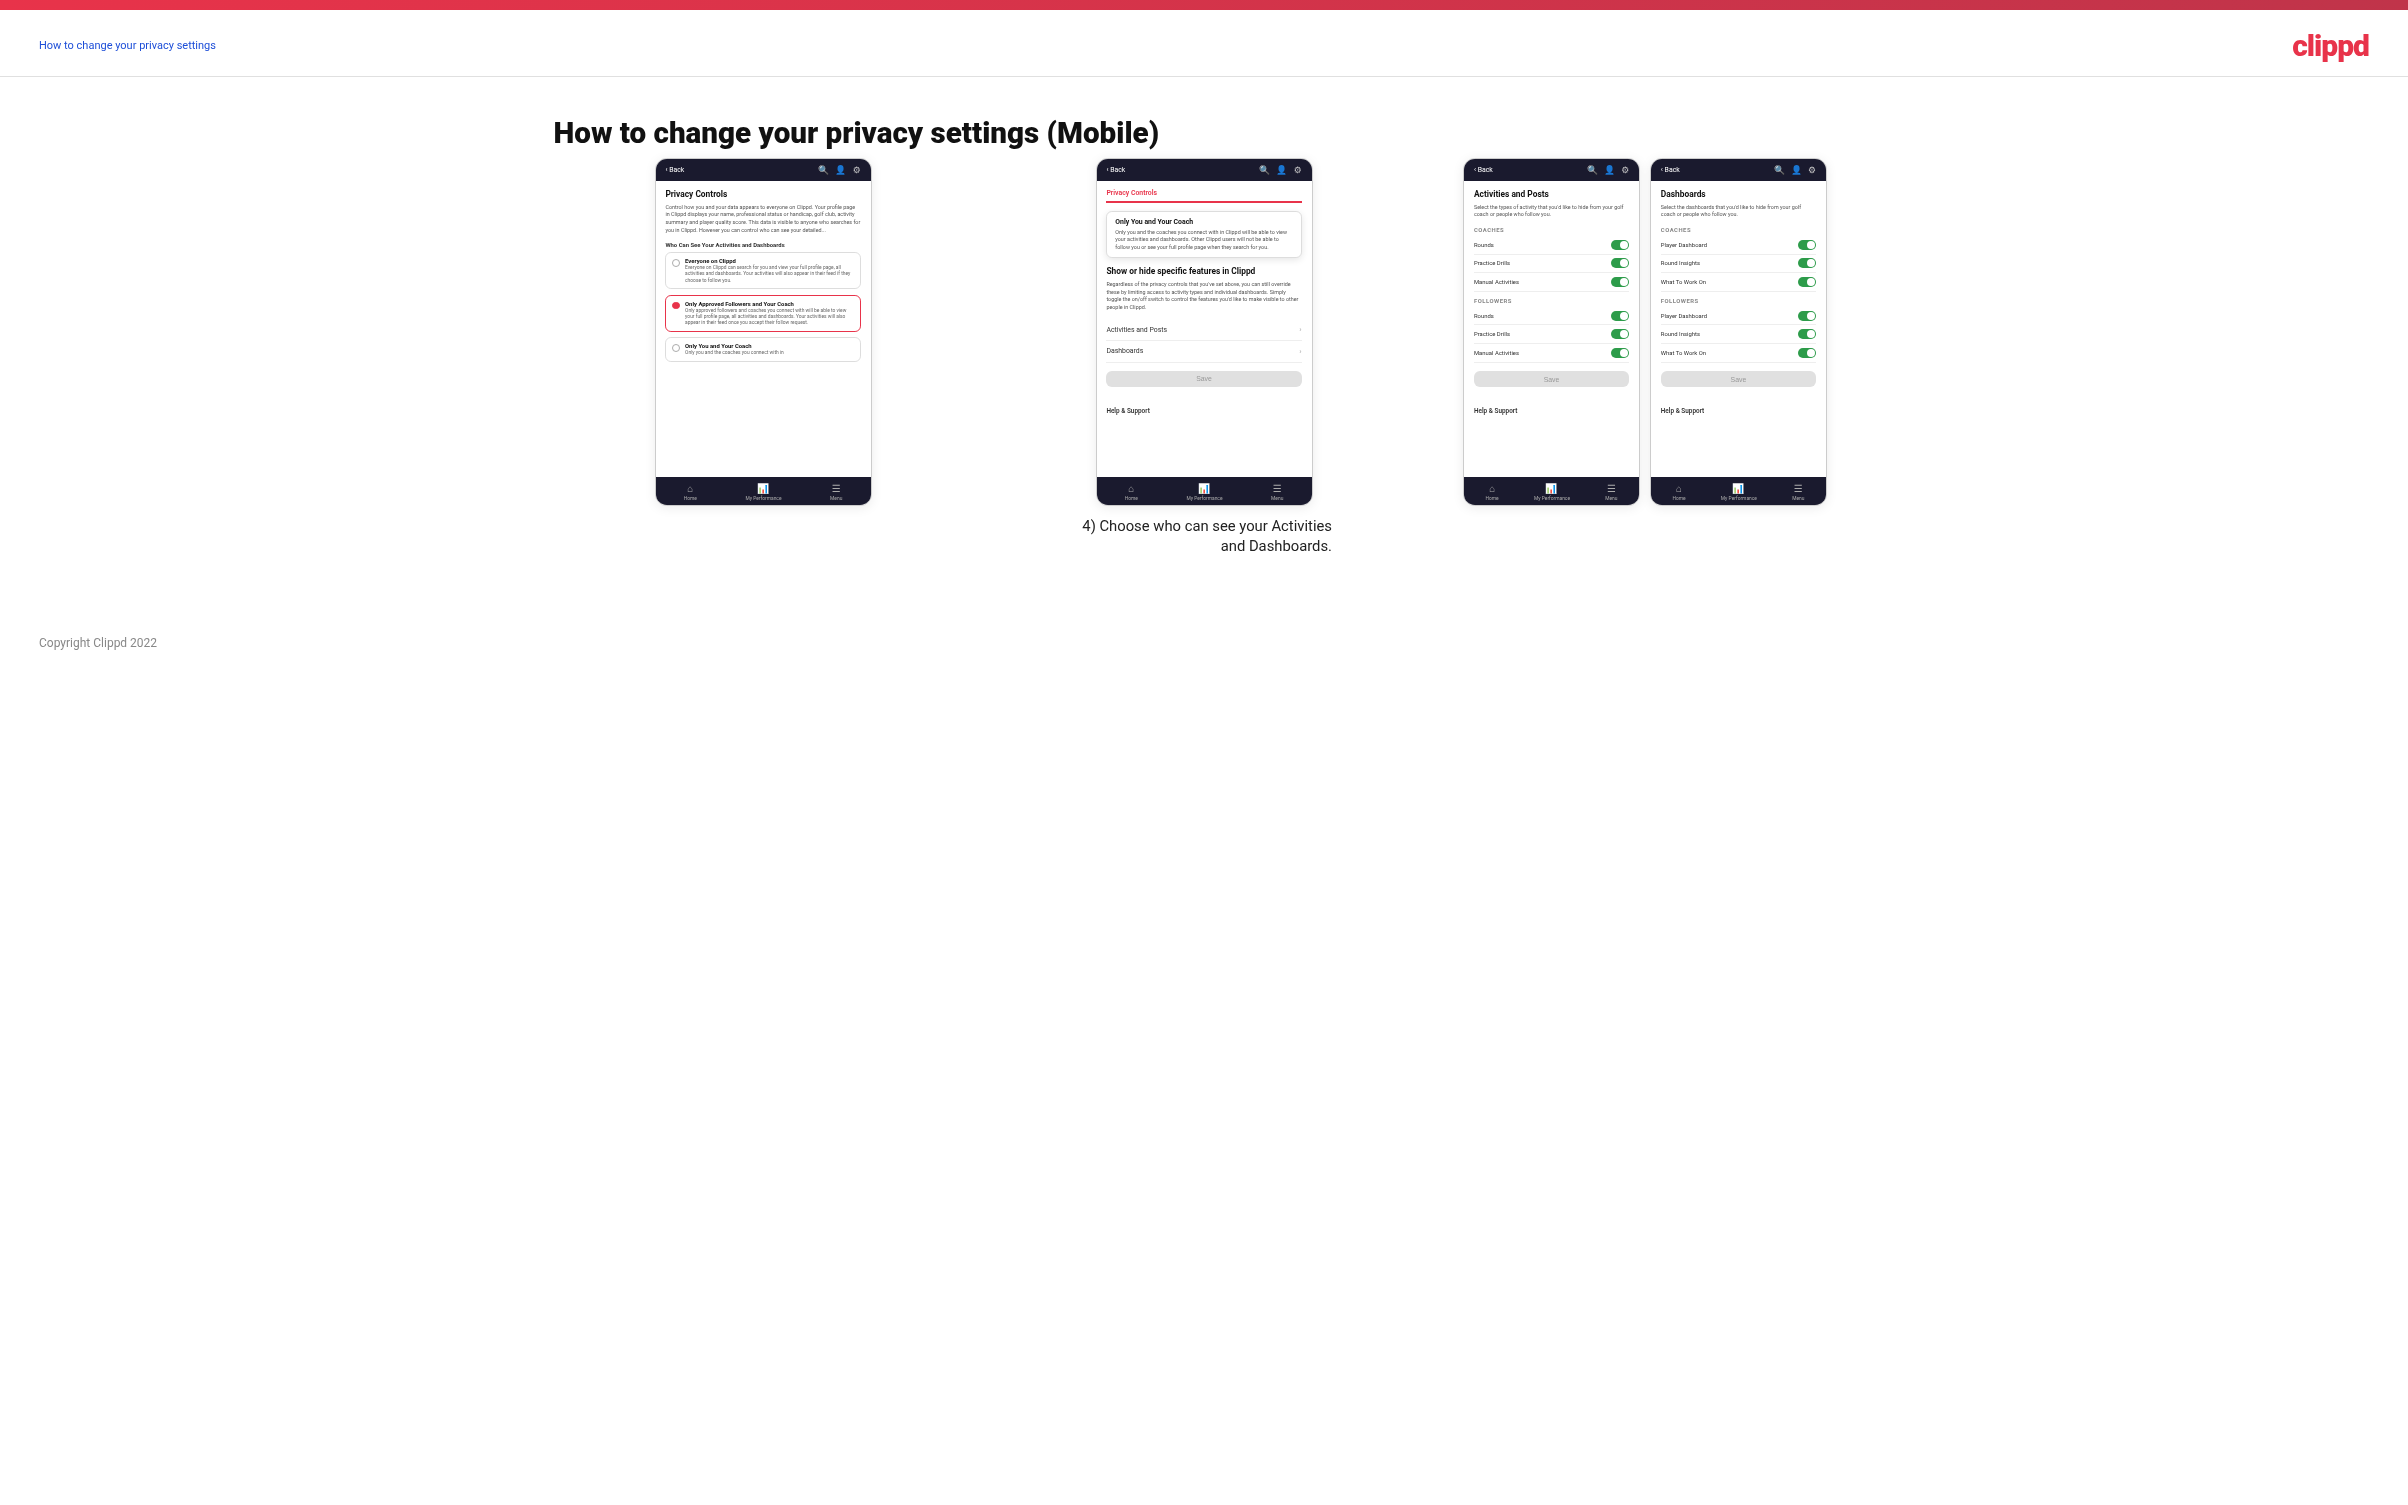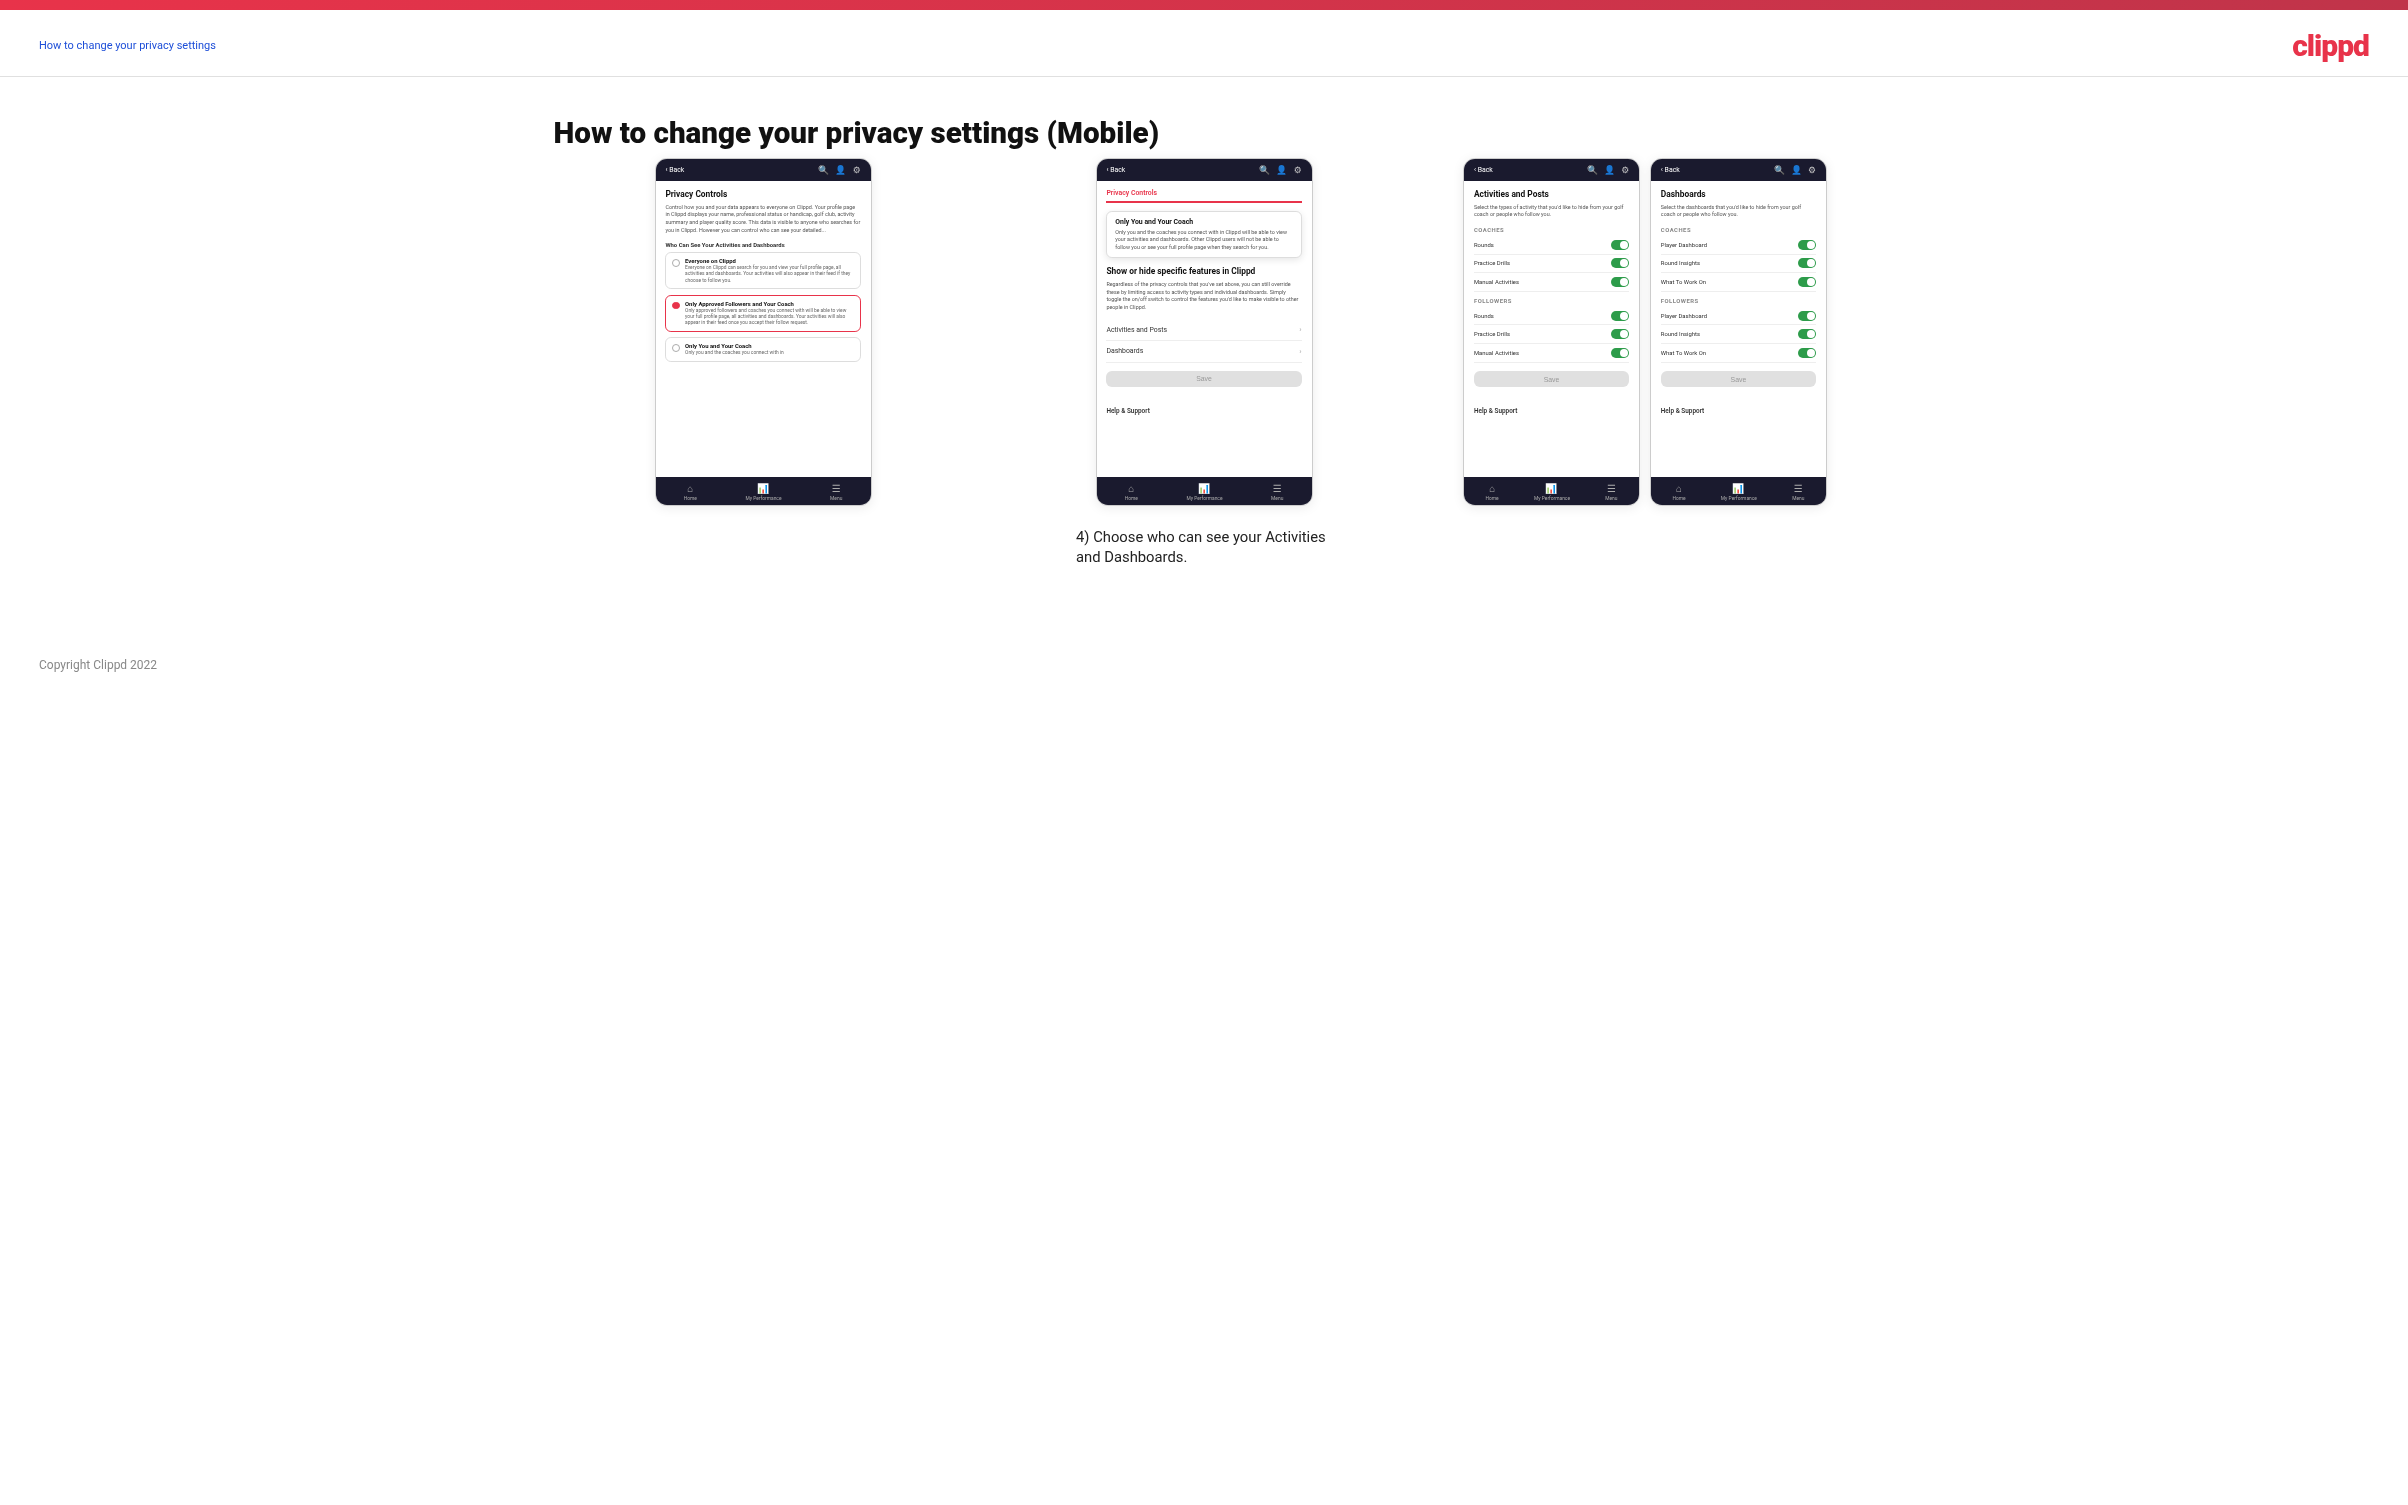--- a/index.html
+++ b/index.html
@@ -587,21 +587,21 @@
         </div>
 
       </div>
 
     </div>
 
   </div>
 
   <div style="display:flex; gap:29.6px; margin-top:0;">
     <div style="flex:1; text-align:center;"></div>
-    <div style="flex:1; text-align:left; font-size:14.8px; color:#222; line-height:1.4; padding-top: 9.9px; max-width:256px; margin: 11px auto;">
+    <div style="flex:1; text-align:right; font-size:14.8px; color:#222; line-height:1.4; padding-top: 9.9px; max-width:256px; margin: 0 auto;">
       <span>4) Choose who can see your Activities and Dashboards.</span>
     </div>
     <div style="flex:1;"></div>
   </div>
 
 </div>
 
 <div class="footer">
   <span>Copyright Clippd 2022</span>
 </div>

